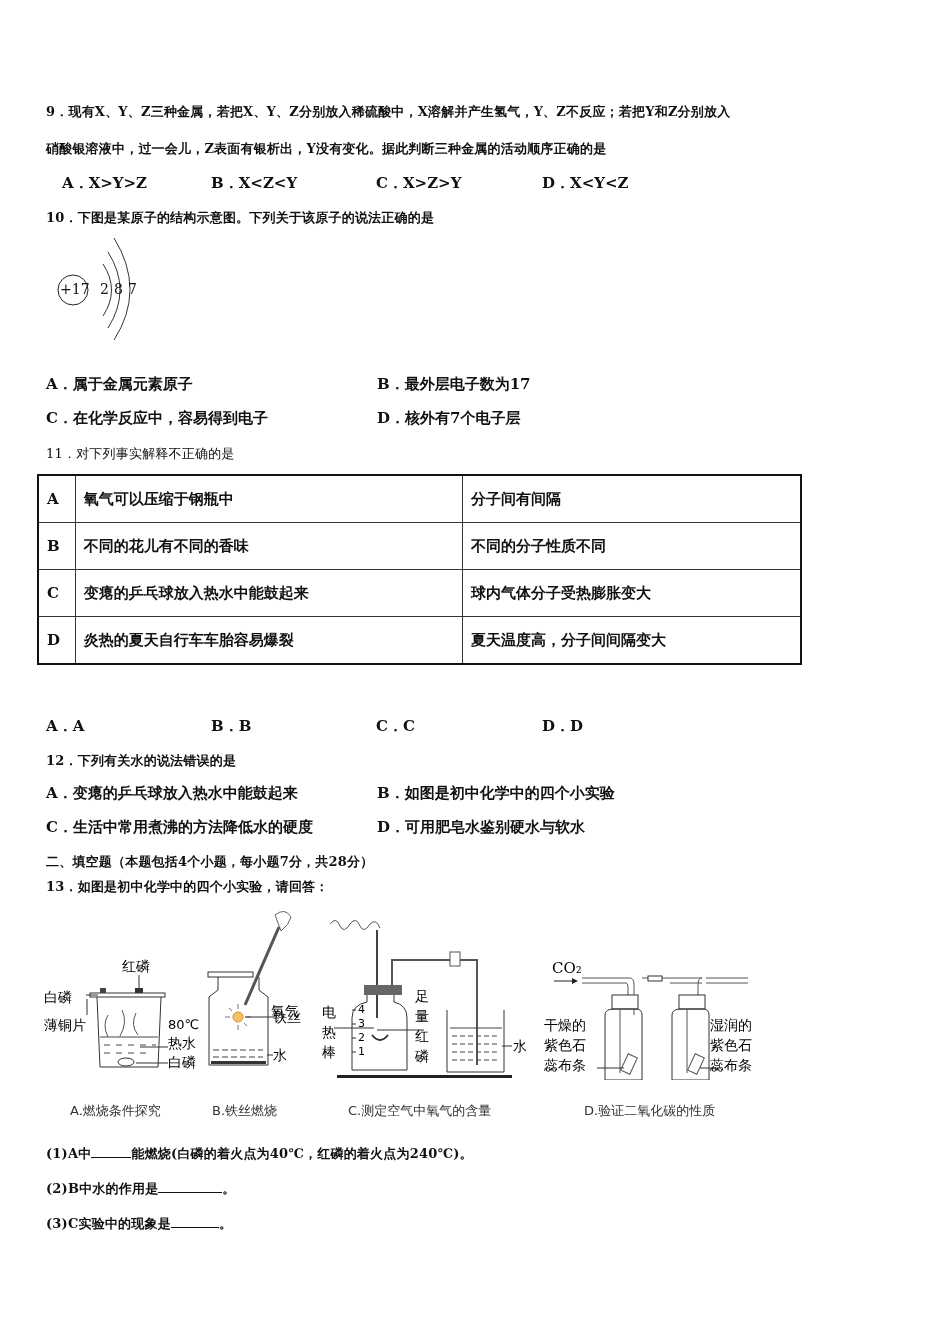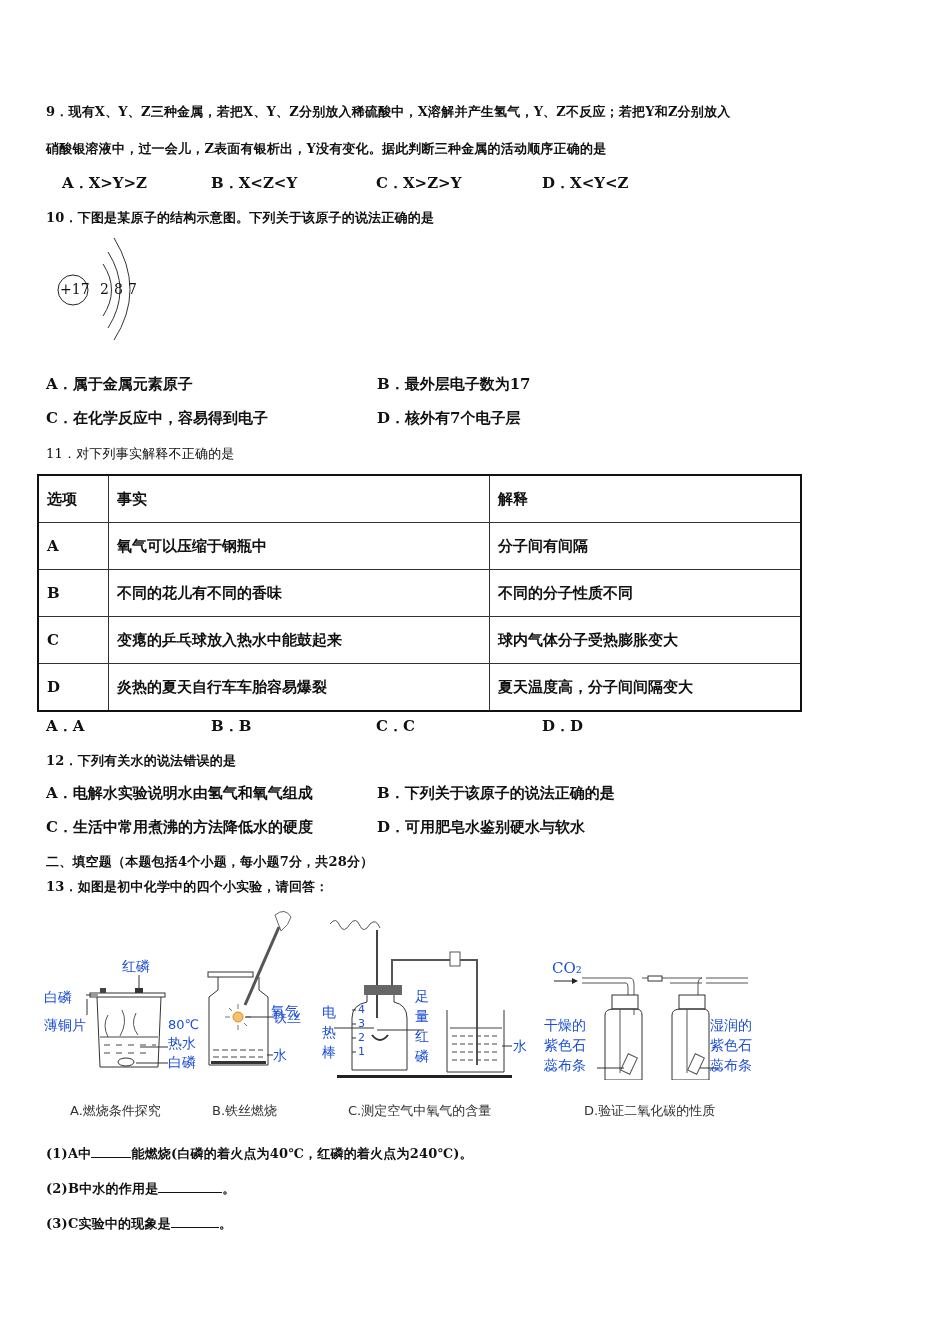--- a/index.html
+++ b/index.html
@@ -18,21 +18,21 @@
     }
     table.q11 td {
       border:1px solid #333; height:46px; padding:0 0 0 8px; vertical-align:middle;
     }
     table.q11 { border:2px solid #111; }
     .c1 { width:61px; }
     .c2 { width:372px; }
 
     .fig { position:absolute; }
     .cap { position:absolute; font-family:"DejaVu Sans", sans-serif; font-size:13px; color:#333; white-space:nowrap; }
-    .lbl { position:absolute; font-family:"DejaVu Sans", sans-serif; font-size:14px; color:#1d4ed8; white-space:nowrap; }
+    .lbl { position:absolute; font-family:"DejaVu Sans", sans-serif; font-size:14px; color:#000000; white-space:nowrap; }
     .blank { display:inline-block; border-bottom:1px solid #111; height:14px; vertical-align:baseline; }
   </style>
 </head>
 <body>
 
 <div class="abs line" style="top:102px;">9．现有X、Y、Z三种金属，若把X、Y、Z分别放入稀硫酸中，X溶解并产生氢气，Y、Z不反应；若把Y和Z分别放入</div>
 <div class="abs line" style="top:139px;">硝酸银溶液中，过一会儿，Z表面有银析出，Y没有变化。据此判断三种金属的活动顺序正确的是</div>
 <div class="opt" style="left:62px; top:174px;">A．X&gt;Y&gt;Z</div>
 <div class="opt" style="left:211px; top:174px;">B．X&lt;Z&lt;Y</div>
 <div class="opt" style="left:376px; top:174px;">C．X&gt;Z&gt;Y</div>
@@ -52,25 +52,20 @@
   <span class="abs" style="left:78px; top:49px; font-size:14px;">7</span>
 </div>
 <div class="opt" style="left:46px; top:375px;">A．属于金属元素原子</div>
 <div class="opt" style="left:377px; top:375px;">B．最外层电子数为17</div>
 <div class="opt" style="left:46px; top:409px;">C．在化学反应中，容易得到电子</div>
 <div class="opt" style="left:377px; top:409px;">D．核外有7个电子层</div>
 
 <div class="abs line" style="top:444px; font-weight:normal;text-align:center;">11．对下列事实解释不正确的是</div>
 <table class="q11">
   <tbody>
-      <tr>
-    <td class="c1">选项</td>
-    <td class="c2">事实</td>
-    <td>解释</td>
-  </tr>
   <tr>
     <td>A</td>
     <td>氧气可以压缩于钢瓶中</td>
     <td>分子间有间隔</td>
   </tr>
   <tr>
     <td>B</td>
     <td>不同的花儿有不同的香味</td>
     <td>不同的分子性质不同</td>
   </tr>
@@ -85,22 +80,22 @@
     <td>夏天温度高，分子间间隔变大</td>
   </tr>
 </tbody>
   </table>
 <div class="opt" style="left:46px; top:717px;">A．A</div>
 <div class="opt" style="left:211px; top:717px;">B．B</div>
 <div class="opt" style="left:376px; top:717px;">C．C</div>
 <div class="opt" style="left:542px; top:717px;">D．D</div>
 
 <div class="abs line" style="top:751px;">12．下列有关水的说法错误的是</div>
-<div class="opt" style="left:46px; top:784px;">A．电解水实验说明水由氢气和氧气组成</div>
-<div class="opt" style="left:377px; top:784px;">B．下列关于该原子的说法正确的是</div>
+<div class="opt" style="left:46px; top:784px;">A．变瘪的乒乓球放入热水中能鼓起来</div>
+<div class="opt" style="left:377px; top:784px;">B．如图是初中化学中的四个小实验</div>
 <div class="opt" style="left:46px; top:818px;">C．生活中常用煮沸的方法降低水的硬度</div>
 <div class="opt" style="left:377px; top:818px;">D．可用肥皂水鉴别硬水与软水</div>
 
 <div class="abs line" style="top:852px;">二、填空题（本题包括4个小题，每小题7分，共28分）</div>
 <div class="abs line" style="top:877px;">13．如图是初中化学中的四个小实验，请回答：</div>
 
 <div class="fig" style="left:40px; top:955px; width:180px; height:120px;">
   <svg width="180" height="120" viewBox="0 0 180 120">
     <rect x="50" y="38" width="75" height="4" fill="#fff" stroke="#333"></rect>
     <rect x="60" y="33" width="6" height="5" fill="#444"></rect>

